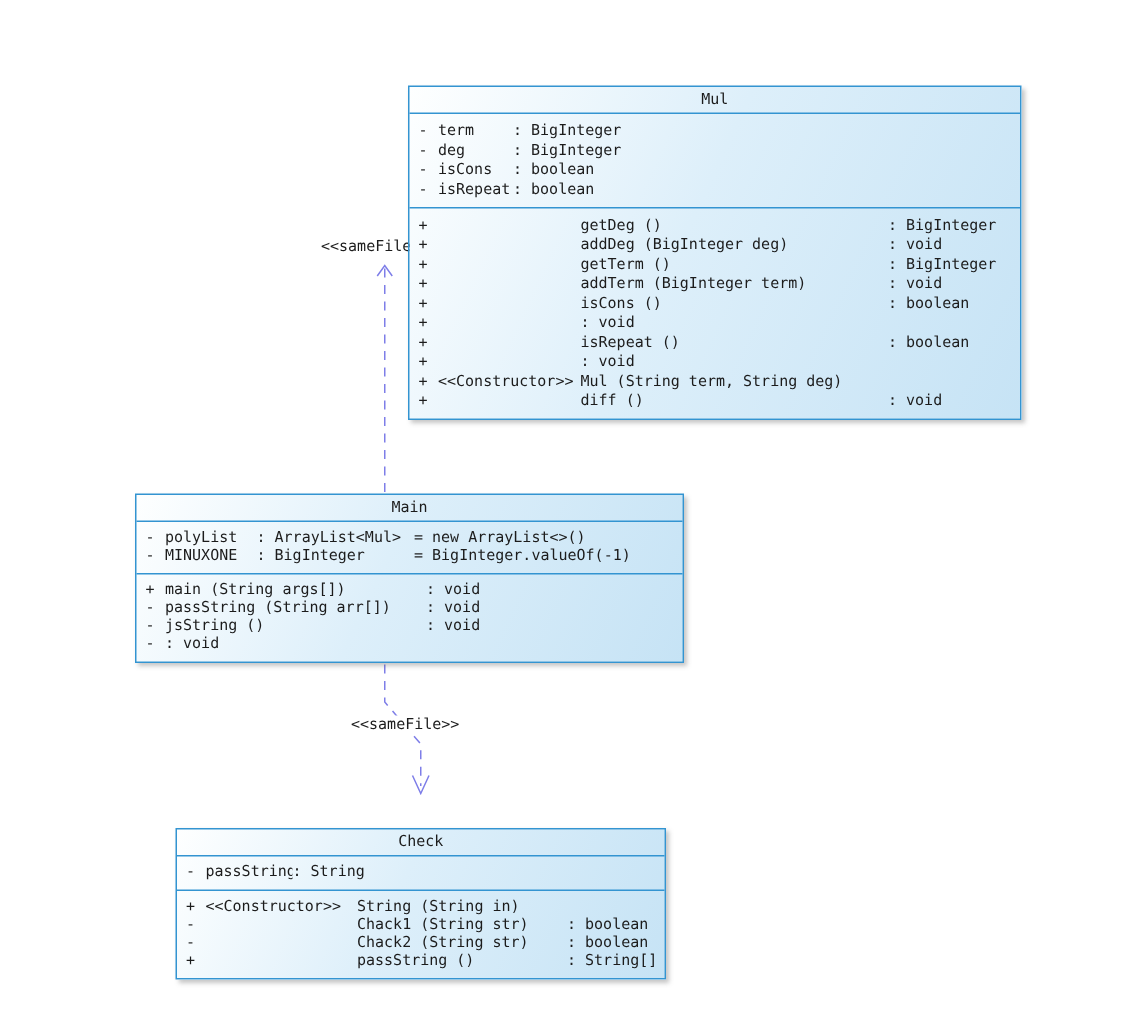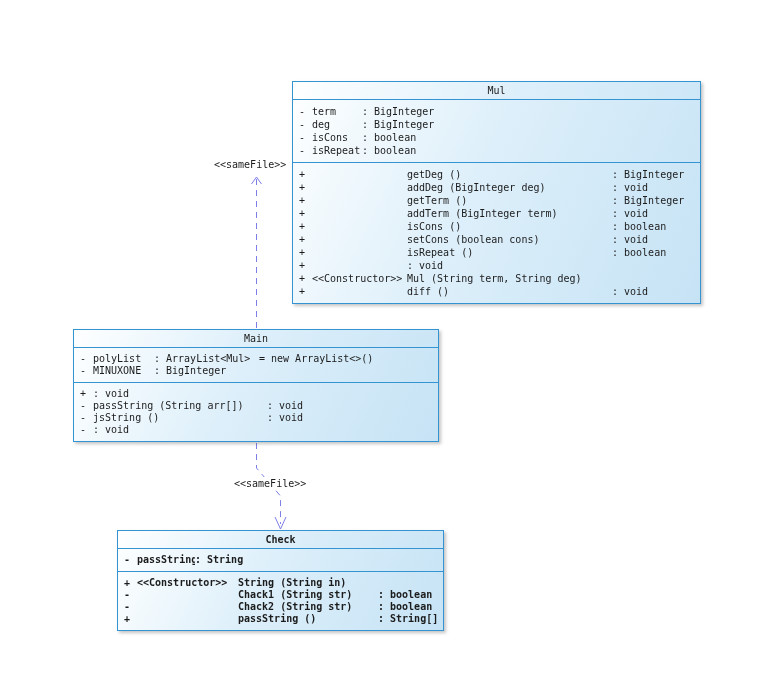--- a/index.html
+++ b/index.html
@@ -17,23 +17,23 @@
   }
   .uml-title{
     height:17px;line-height:17px;text-align:center;
     border-bottom:1px solid var(--box_border,#3394d1);
     white-space:nowrap;overflow:hidden;
   }
   .uml-section{padding:5px 2px 5px 6px;}
   .uml-attrs{border-bottom:1px solid var(--box_border,#3394d1);}
   .row{display:grid;white-space:pre;overflow:hidden;}
   .cell{overflow:hidden;white-space:pre;}
-  #box-mul  {left:292px;top:57px;width:407px;margin-top:24px;}
-  #box-main {left:73px;top:329px;width:364px;}
-  #box-check{left:117px;top:530px;width:325px;font-weight:bold;}
+  #box-mul  {left:272px;top:57px;width:407px;}
+  #box-main {left:90px;top:329px;width:364px;}
+  #box-check{left:117px;top:552px;width:325px;}
   #box-mul   .row{line-height:13px;}
   #box-main  .row,#box-check .row{line-height:12px;}
   #box-mul   .uml-attrs   .row{grid-template-columns:13px 50px 1fr;}
   #box-mul   .uml-methods .row{grid-template-columns:13px 95px 205px 1fr;}
   #box-main  .uml-attrs   .row{grid-template-columns:13px 61px 105px 1fr;}
   #box-main  .uml-methods .row{grid-template-columns:13px 174px 1fr;}
   #box-check .uml-attrs   .row{grid-template-columns:13px 58px 1fr;}
   #box-check .uml-methods .row{grid-template-columns:13px 101px 140px 1fr;}
   
   #wires{position:absolute;left:0;top:0;z-index:1;}
@@ -72,36 +72,36 @@
         <div class="row"><span class="cell c-sign">-</span><span class="cell c-name">deg</span><span class="cell c-type">: BigInteger</span></div>
         <div class="row"><span class="cell c-sign">-</span><span class="cell c-name">isCons</span><span class="cell c-type">: boolean</span></div>
         <div class="row"><span class="cell c-sign">-</span><span class="cell c-name">isRepeat</span><span class="cell c-type">: boolean</span></div>
       </div>
     <div class="uml-section uml-methods">
         <div class="row"><span class="cell c-sign">+</span><span class="cell c-stereotype"></span><span class="cell c-name">getDeg ()</span><span class="cell c-returns">: BigInteger</span></div>
         <div class="row"><span class="cell c-sign">+</span><span class="cell c-stereotype"></span><span class="cell c-name">addDeg (BigInteger deg)</span><span class="cell c-returns">: void</span></div>
         <div class="row"><span class="cell c-sign">+</span><span class="cell c-stereotype"></span><span class="cell c-name">getTerm ()</span><span class="cell c-returns">: BigInteger</span></div>
         <div class="row"><span class="cell c-sign">+</span><span class="cell c-stereotype"></span><span class="cell c-name">addTerm (BigInteger term)</span><span class="cell c-returns">: void</span></div>
         <div class="row"><span class="cell c-sign">+</span><span class="cell c-stereotype"></span><span class="cell c-name">isCons ()</span><span class="cell c-returns">: boolean</span></div>
-        <div class="row"><span class="cell c-sign">+</span><span class="cell c-stereotype"></span><span class="cell c-name">setCons (boolean cons)</span><span class="cell c-returns">: void</span></div>
+        <div class="row"><span class="cell c-sign">+</span><span class="cell c-stereotype"></span><span class="cell c-returns">: void</span></div>
         <div class="row"><span class="cell c-sign">+</span><span class="cell c-stereotype"></span><span class="cell c-name">isRepeat ()</span><span class="cell c-returns">: boolean</span></div>
         <div class="row"><span class="cell c-sign">+</span><span class="cell c-stereotype"></span><span class="cell c-returns">: void</span></div>
         <div class="row"><span class="cell c-sign">+</span><span class="cell c-stereotype">&lt;&lt;Constructor&gt;&gt;</span><span class="cell c-name">Mul (String term, String deg)</span><span class="cell c-returns"></span></div>
         <div class="row"><span class="cell c-sign">+</span><span class="cell c-stereotype"></span><span class="cell c-name">diff ()</span><span class="cell c-returns">: void</span></div>
       </div>
   </div>
 
   <div class="uml-box" id="box-main">
     <div class="uml-title">Main</div>
     <div class="uml-section uml-attrs">
         <div class="row"><span class="cell c-sign">-</span><span class="cell c-name">polyList</span><span class="cell c-type">: ArrayList&lt;Mul&gt;</span><span class="cell c-default">= new ArrayList&lt;&gt;()</span></div>
-        <div class="row"><span class="cell c-sign">-</span><span class="cell c-name">MINUXONE</span><span class="cell c-type">: BigInteger</span></div>
+        <div class="row"><span class="cell c-sign">-</span><span class="cell c-name">MINUXONE</span><span class="cell c-type">: BigInteger</span><span class="cell c-default">= BigInteger.valueOf(-1)</span></div>
       </div>
     <div class="uml-section uml-methods">
-        <div class="row"><span class="cell c-sign">+</span><span class="cell c-returns">: void</span></div>
+        <div class="row"><span class="cell c-sign">+</span><span class="cell c-name">main (String args[])</span><span class="cell c-returns">: void</span></div>
         <div class="row"><span class="cell c-sign">-</span><span class="cell c-name">passString (String arr[])</span><span class="cell c-returns">: void</span></div>
         <div class="row"><span class="cell c-sign">-</span><span class="cell c-name">jsString ()</span><span class="cell c-returns">: void</span></div>
         <div class="row"><span class="cell c-sign">-</span><span class="cell c-returns">: void</span></div>
       </div>
   </div>
 
   <div class="uml-box" id="box-check">
     <div class="uml-title">Check</div>
     <div class="uml-section uml-attrs">
         <div class="row"><span class="cell c-sign">-</span><span class="cell c-name">passString</span><span class="cell c-type">: String</span></div>

